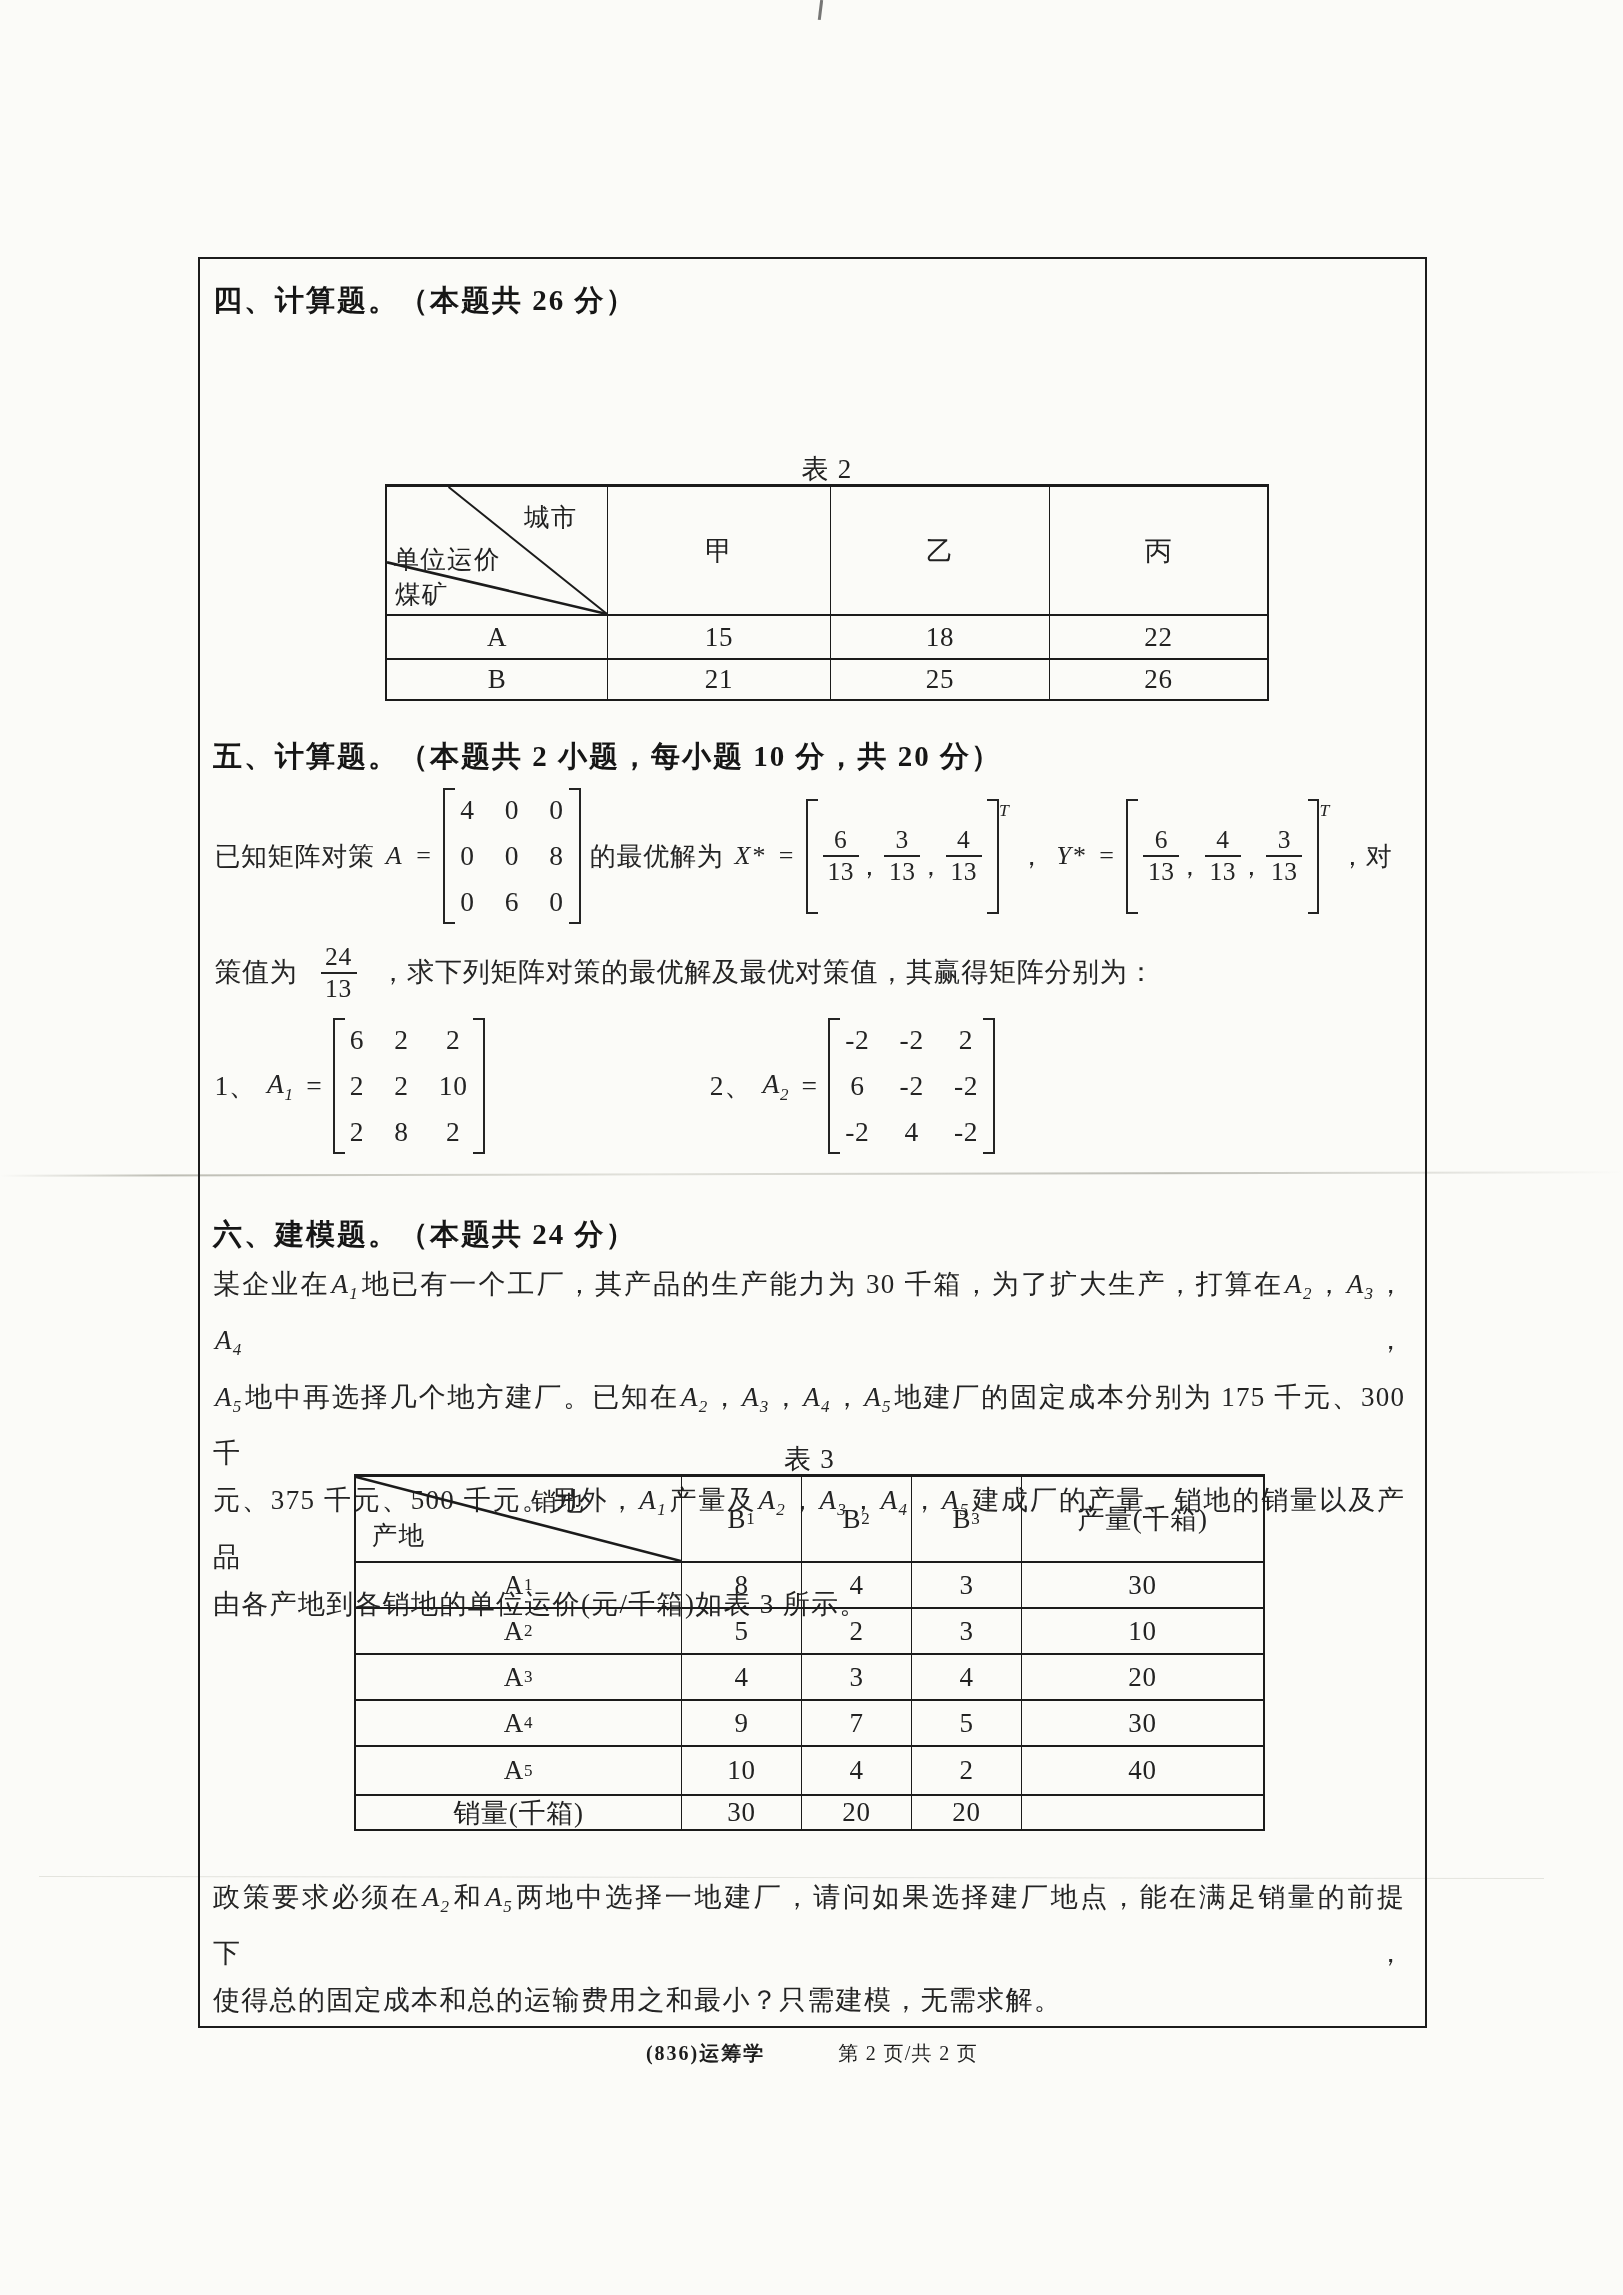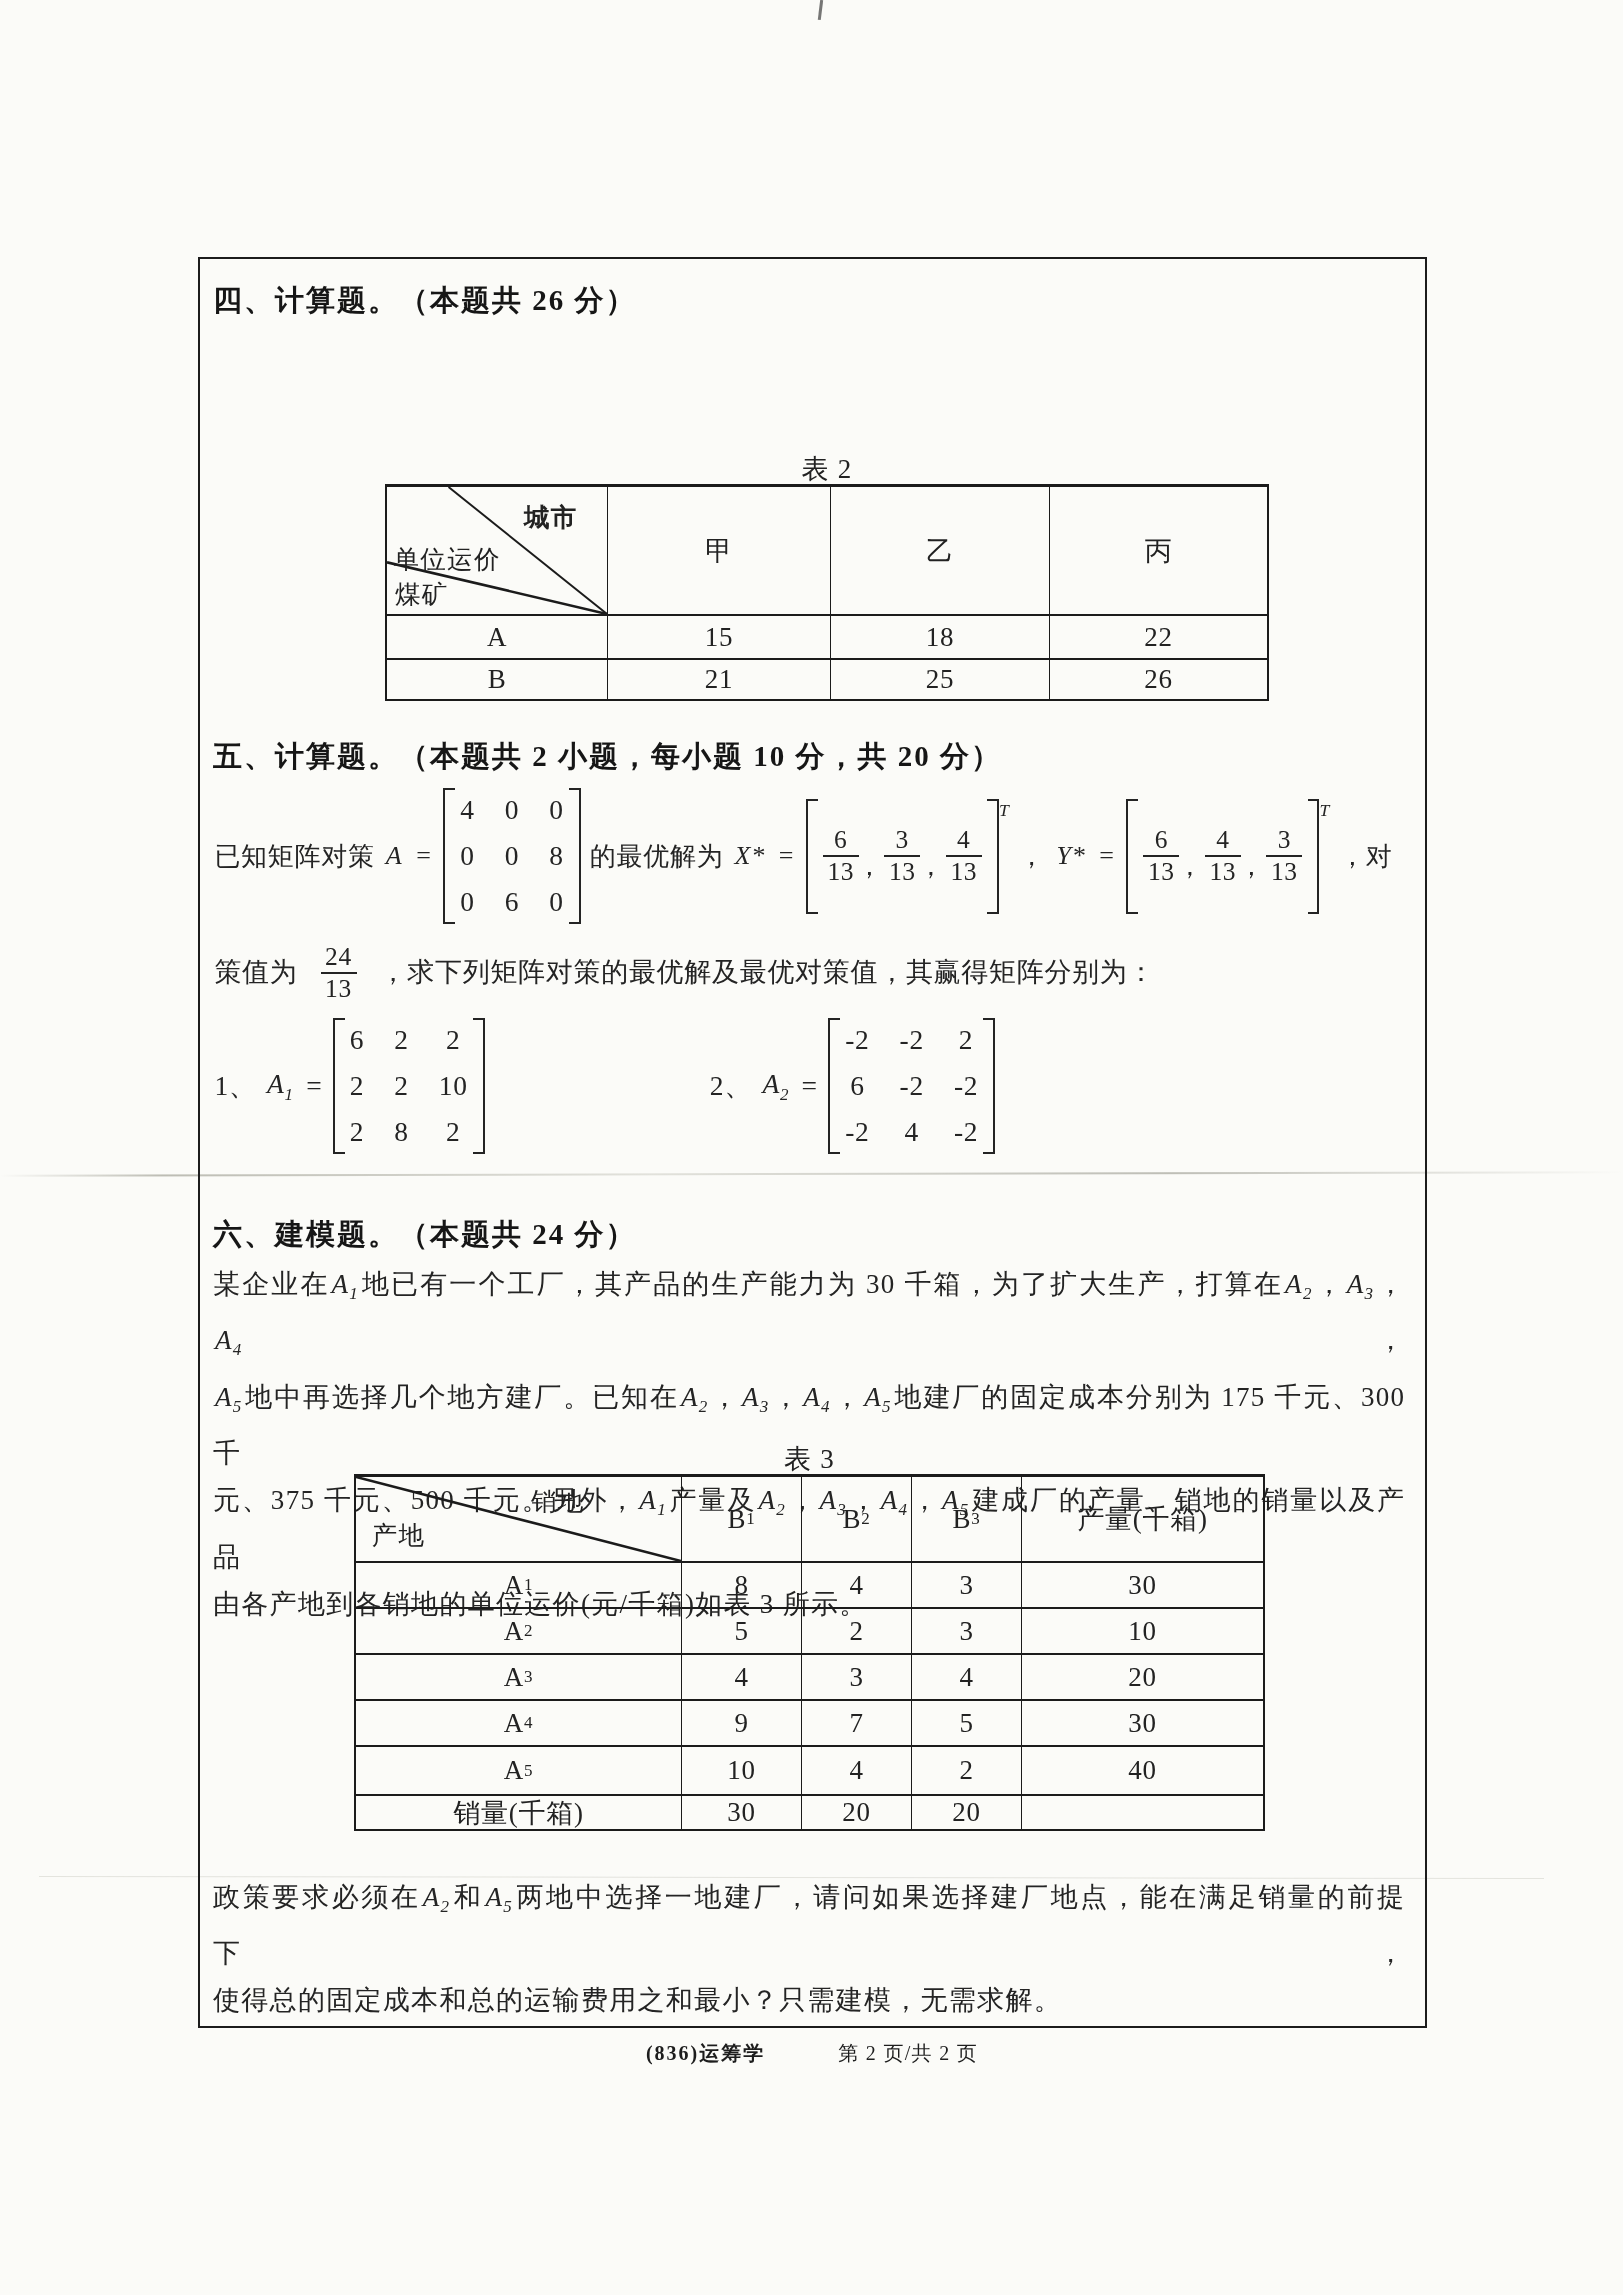--- a/index.html
+++ b/index.html
@@ -95,21 +95,21 @@
   <div class="h" style="top:22px;">四、计算题。（本题共 26 分）</div>
 
   <div class="caption" style="left:185px;top:192px;width:884px;">表 2</div>
 
   <div class="grid-table" style="left:185px;top:225px;width:884px;height:217px;grid-template-columns:220px 223px 219px 1fr;grid-template-rows:127px 44px 1fr;">
     <div class="c c0 r0 corner">
       <svg viewBox="0 0 336 194" preserveAspectRatio="none">
         <line x1="94" y1="0" x2="336" y2="194" stroke="#1b1b1b" stroke-width="3"></line>
         <line x1="0" y1="115" x2="336" y2="194" stroke="#1b1b1b" stroke-width="4"></line>
       </svg>
-      <span style="left:137px;top:13px;font-weight:bold;">城市</span>
+      <span style="left:137px;top:13px;">城市</span>
       <span style="left:6.5px;top:55px;">单位运价</span>
       <span style="left:8px;top:90px;text-align:center;">煤矿</span>
     </div>
     <div class="c r0">甲</div>
     <div class="c r0">乙</div>
     <div class="c r0">丙</div>
 
     <div class="c c0 r1">A</div>
     <div class="c r1">15</div>
     <div class="c r1">18</div>

